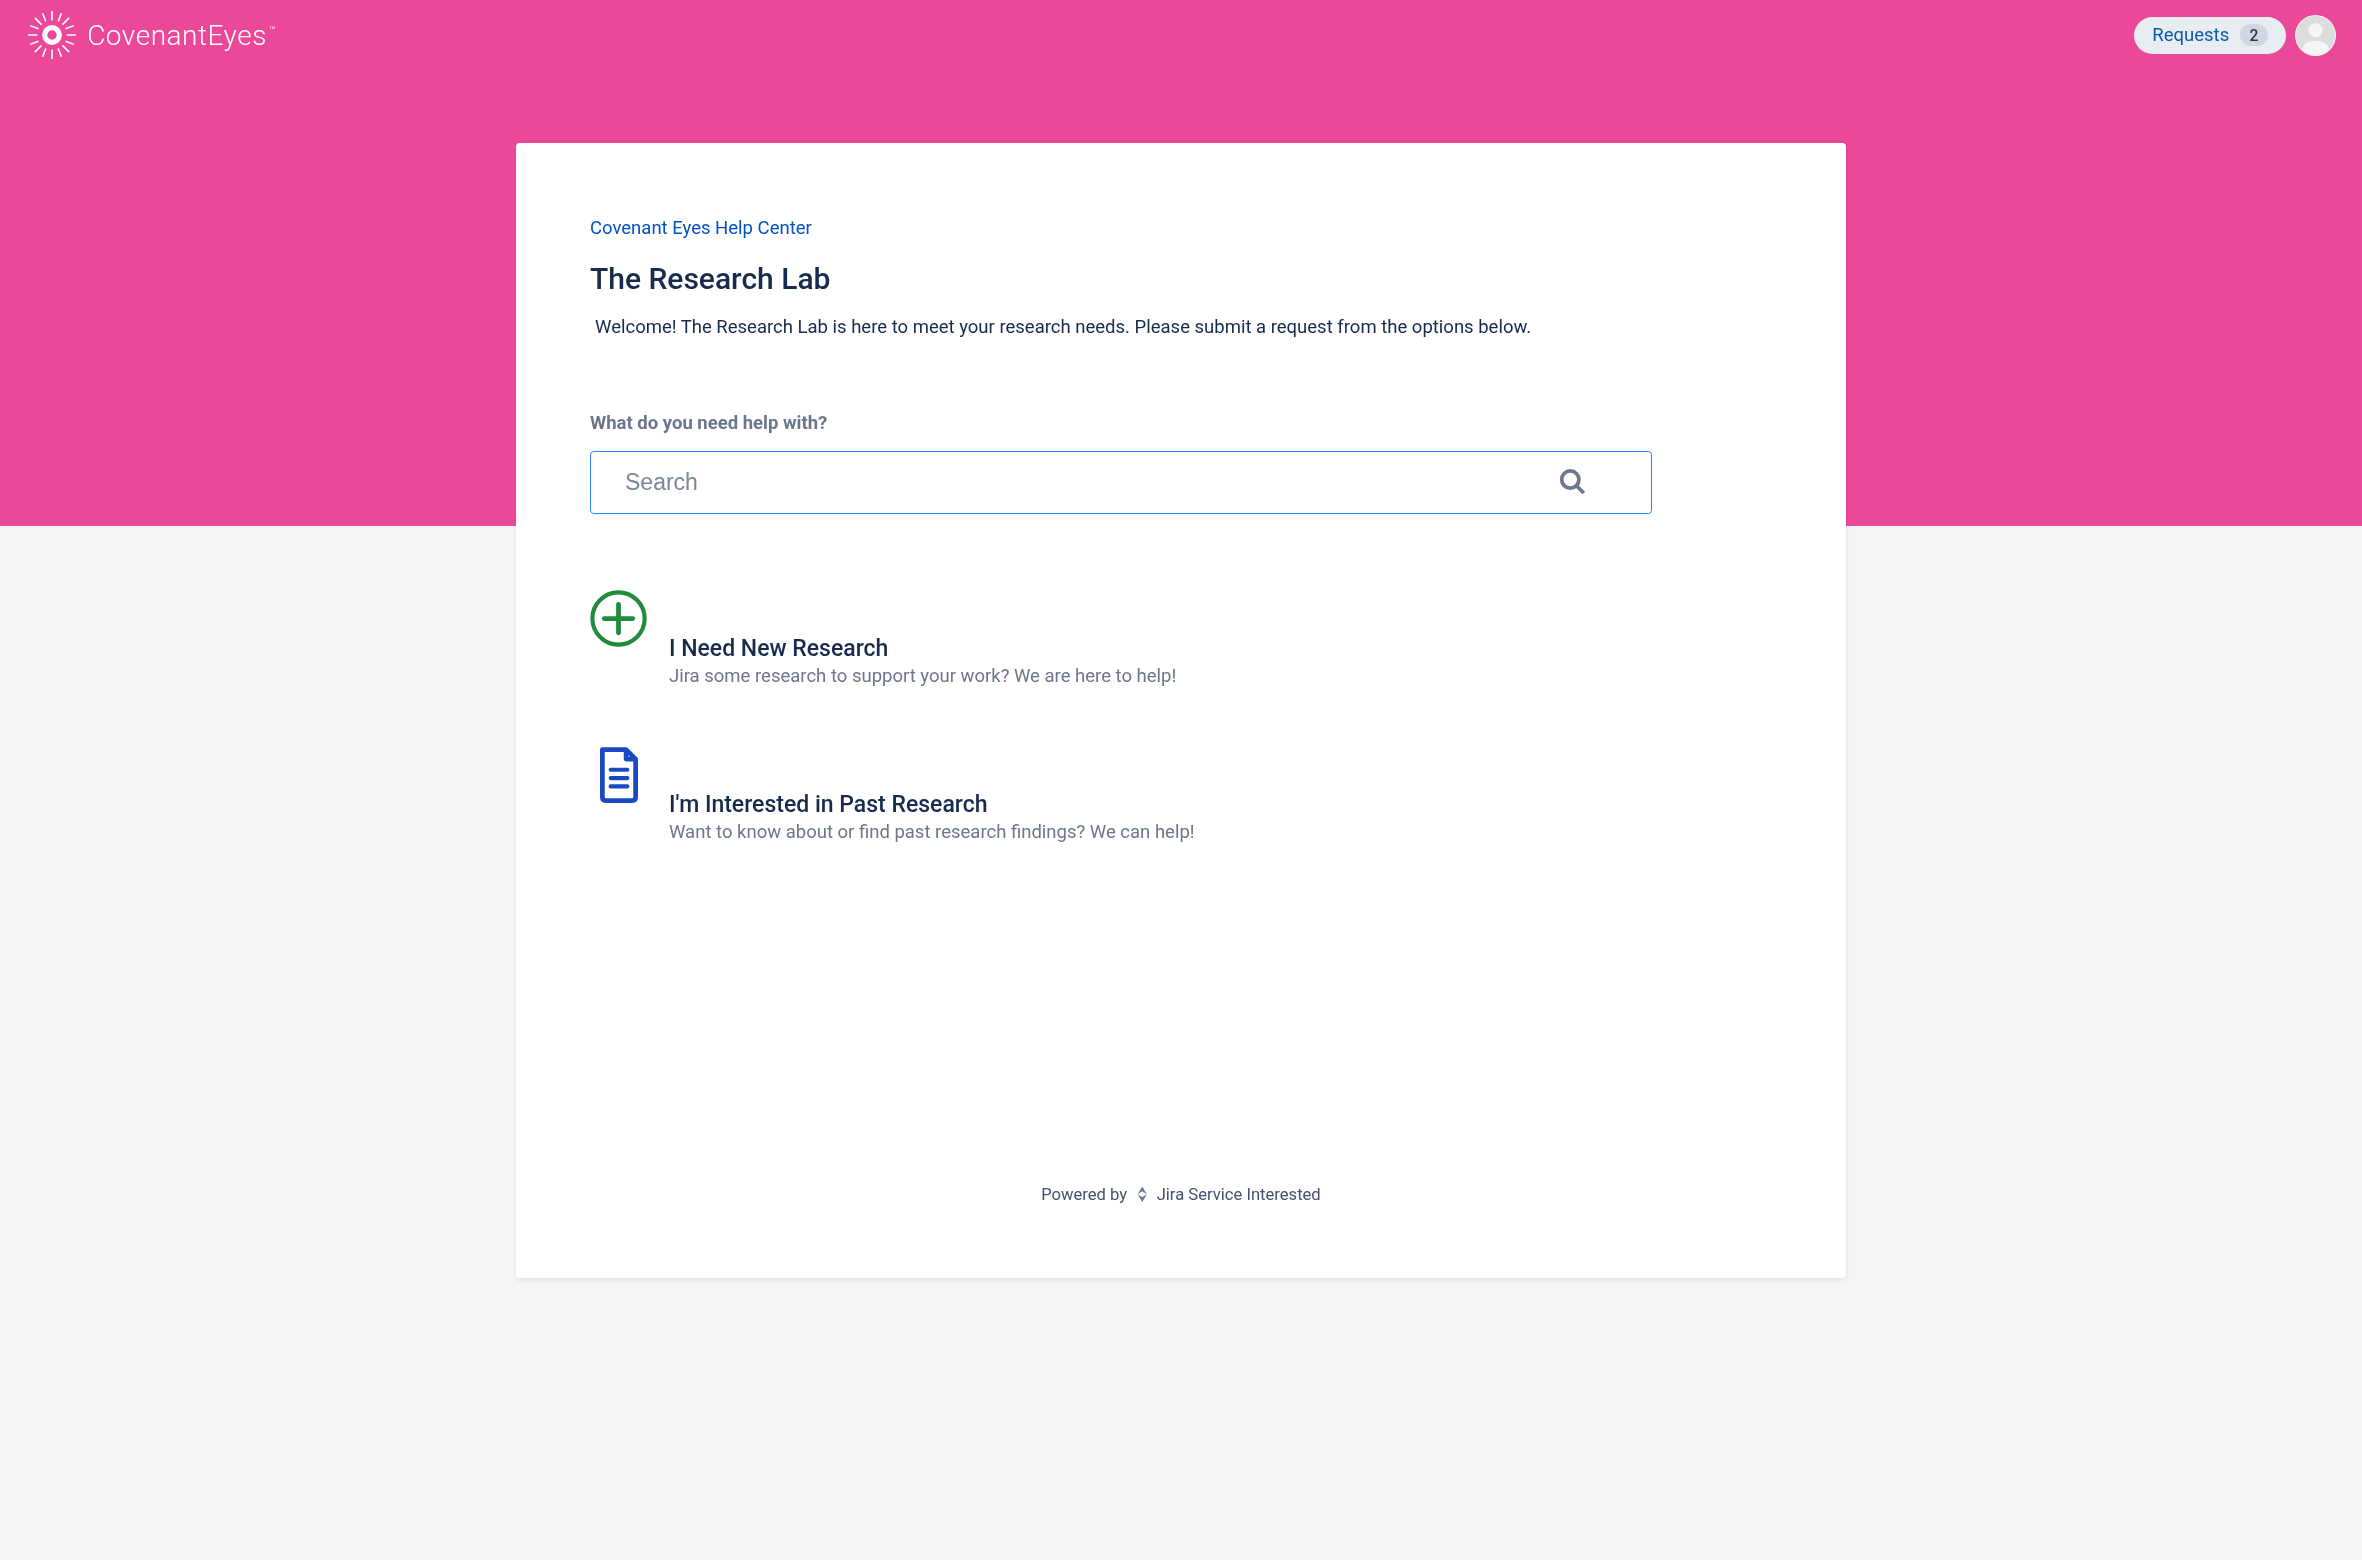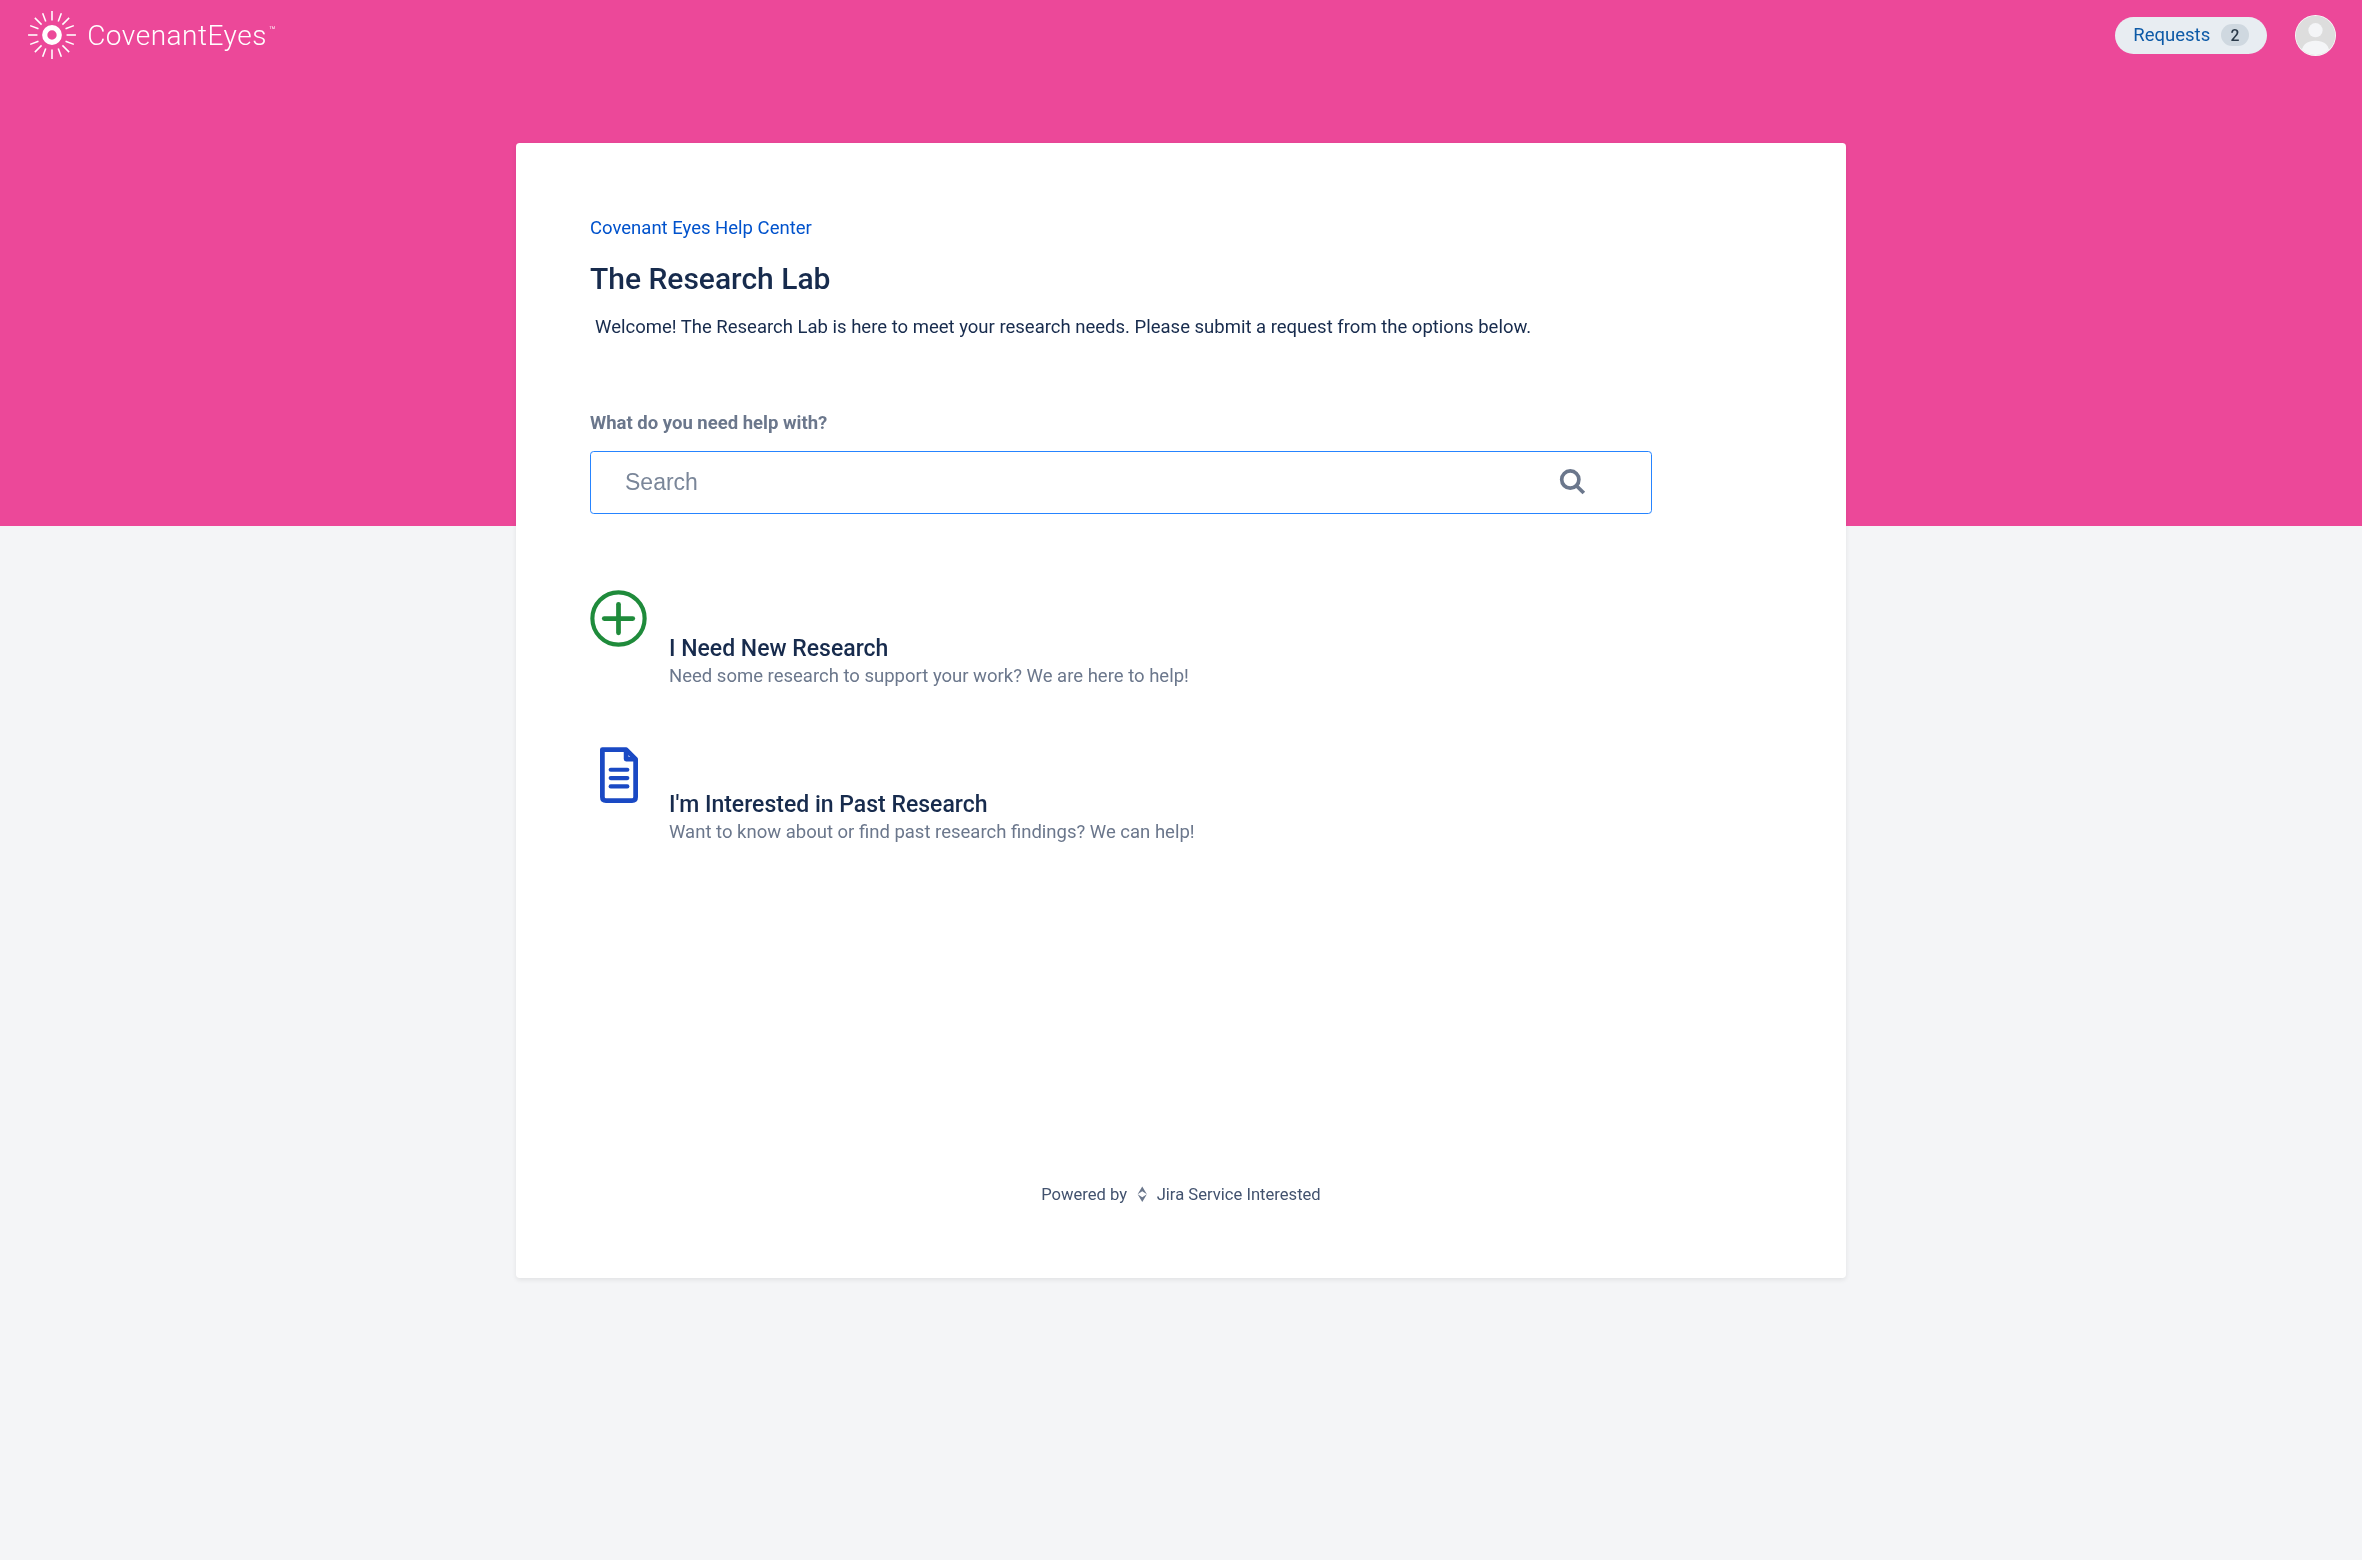--- a/index.html
+++ b/index.html
@@ -39,21 +39,21 @@
       letter-spacing: 0.5px;
     }
     .tm {
       font-size: 11px;
       vertical-align: super;
       margin-left: 1.8px;
     }
     .top-right {
       display: flex;
       align-items: center;
-      gap: 28px;
+      gap: 9px;
     }
     .requests-pill {
       background: #e8edf2;
       border-radius: 20px;
       padding: 7.4px 18.5px;
       display: flex;
       align-items: center;
       gap: 11px;
       cursor: pointer;
     }
@@ -263,21 +263,21 @@
       <div class="option-item">
         <div class="option-icon">
           <svg width="57" height="57" viewBox="0 0 48 48">
             <circle cx="24" cy="24" r="22" fill="none" stroke="#1f8b3b" stroke-width="3.5"></circle>
             <line x1="24" y1="12" x2="24" y2="36" stroke="#1f8b3b" stroke-width="4" stroke-linecap="round"></line>
             <line x1="12" y1="24" x2="36" y2="24" stroke="#1f8b3b" stroke-width="4" stroke-linecap="round"></line>
           </svg>
         </div>
         <div class="option-content">
           <div class="option-title">I Need New Research</div>
-          <div class="option-desc">Need some research to support your work? We are here to help!</div>
+          <div class="option-desc">Jira some research to support your work? We are here to help!</div>
         </div>
       </div>
 
       <div class="option-item">
         <div class="option-icon">
           <svg width="50" height="57" viewBox="0 0 40 48">
             <path d="M 6 3 L 26 3 L 34 11 L 34 43 Q 34 46 31 46 L 9 46 Q 6 46 6 43 Z" fill="none" stroke="#1a49c4" stroke-width="4" stroke-linejoin="round"></path>
             <path d="M 26 3 L 26 11 L 34 11" fill="none" stroke="#1a49c4" stroke-width="4" stroke-linejoin="round"></path>
             <line x1="13" y1="20" x2="27" y2="20" stroke="#1a49c4" stroke-width="3.5" stroke-linecap="round"></line>
             <line x1="13" y1="27" x2="27" y2="27" stroke="#1a49c4" stroke-width="3.5" stroke-linecap="round"></line>

